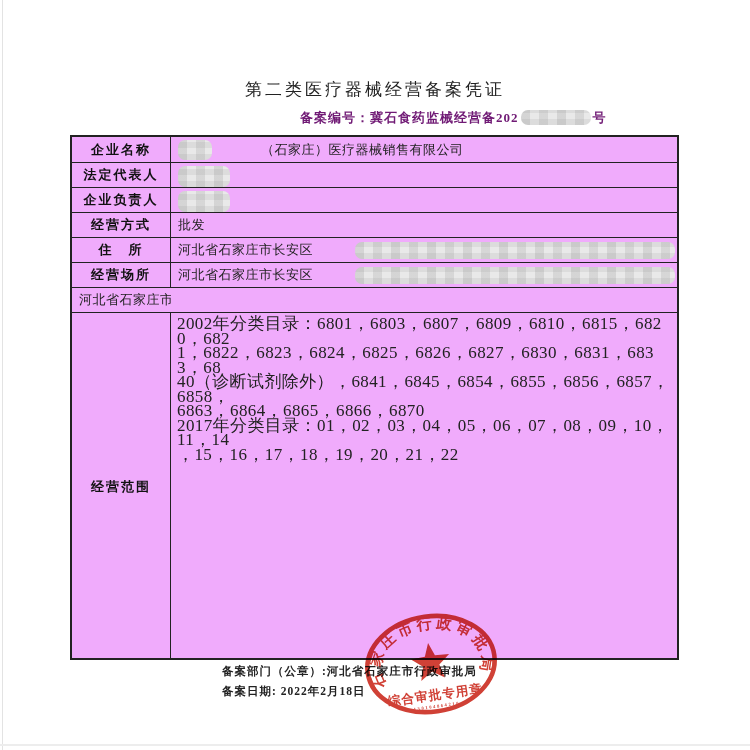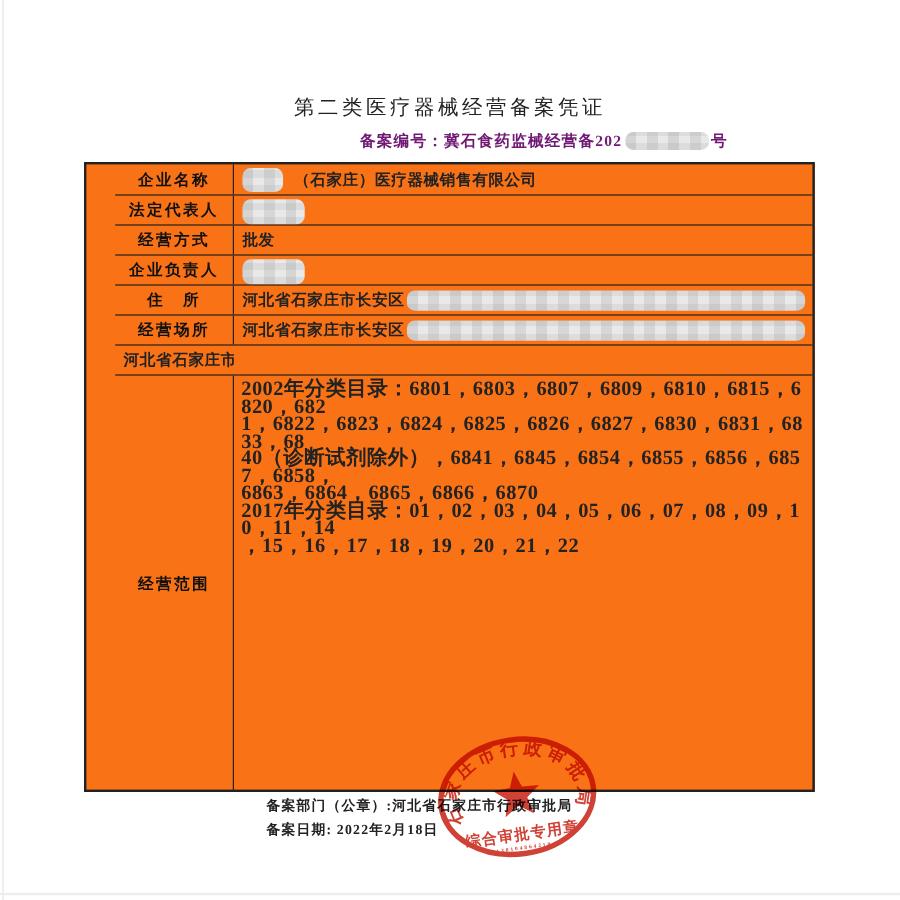--- a/index.html
+++ b/index.html
@@ -21,29 +21,29 @@
         background:
           repeating-linear-gradient(90deg, rgba(120,120,120,.18) 0 9px, rgba(255,255,255,0) 9px 18px, rgba(150,150,150,.22) 18px 27px, rgba(255,255,255,0) 27px 36px),
           repeating-linear-gradient(0deg, #dcdcdc 0 6px, #e9e9e9 6px 12px),
           #e2e2e2; }
   .px-name   { width:34px;  height:20px; margin-right:9px; }
   .px-person { width:52px;  height:21px; margin-top:2px; }
   .px-addr   { width:332px; height:17px; margin-left:2px; }
   .px-no     { width:70px;  height:15px; margin:0 2px; vertical-align:-3px; }
 
   .doc-table { position:absolute; top:135px; left:70px; width:609px; height:525px;
-               border:2px solid #222; background:#f97316;padding-left:24px; }
+               border:2px solid #222; background:#f0abfc; }
   .trow { display:grid; grid-template-columns:99px 1fr; }
   .trow + .trow { border-top:1px solid #222; }
   .trow.small { height:25px; }
   .trow.big   { height:348px; }
   .tcell-label { border-right:1px solid #222; display:flex; align-items:center; justify-content:center;
                  font-size:13px; font-weight:bold; letter-spacing:2px; color:#111; }
   .tcell-value { display:flex; align-items:center; padding:0 2px 0 7px;
-                 font-size:13px; font-weight:700; color:#222; letter-spacing:.5px; white-space:nowrap; overflow:hidden; }
+                 font-size:13px; font-weight:400; color:#222; letter-spacing:.5px; white-space:nowrap; overflow:hidden;gap:40px; }
   .tcell-value.scope { align-items:flex-start; padding:4px 4px 0 6px;
                        font-size:17px; line-height:14.5px; letter-spacing:.4px;
                        white-space:pre-wrap; word-break:break-all; overflow:hidden; }
 
   .footer-dept { position:absolute; top:664px; left:222px; font-size:11.5px; font-weight:bold;
                  letter-spacing:1px; color:#222; }
   .footer-date { position:absolute; top:684px; left:222px; font-size:11.5px; font-weight:bold;
                  letter-spacing:1px; color:#222; }
 
   .stamp { position:absolute; top:611px; left:362px; width:138px; height:106px;
@@ -71,28 +71,28 @@
           <span>（石家庄）医疗器械销售有限公司</span>
       </div>
     </div>
     <div class="trow small">
       <div class="tcell-label">法定代表人</div>
       <div class="tcell-value">
         <span class="px px-person"></span>
       </div>
     </div>
     <div class="trow small">
-      <div class="tcell-label">经营方式</div>
-      <div class="tcell-value">批发</div>
-    </div>
-    <div class="trow small">
       <div class="tcell-label">企业负责人</div>
       <div class="tcell-value">
         <span class="px px-person"></span>
       </div>
+    </div>
+    <div class="trow small">
+      <div class="tcell-label">经营方式</div>
+      <div class="tcell-value">批发</div>
     </div>
     <div class="trow small">
       <div class="tcell-label">住　所</div>
       <div class="tcell-value">
         <span>河北省石家庄市长安区</span>
           <span class="px px-addr"></span>
       </div>
     </div>
     <div class="trow small">
       <div class="tcell-label">经营场所</div>

